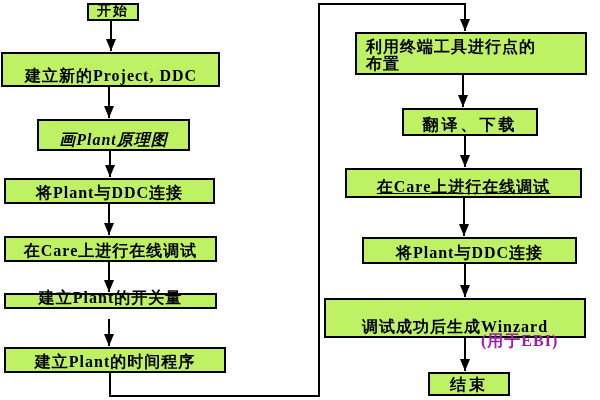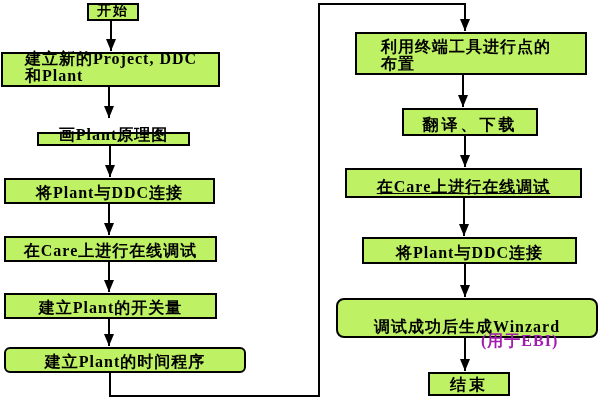--- a/index.html
+++ b/index.html
@@ -73,61 +73,60 @@
     <line x1="465" y1="264" x2="465" y2="297" marker-end="url(#arw)"></line>
     <line x1="465" y1="328" x2="465" y2="371" marker-end="url(#arw)"></line>
   </svg>
 
   <div class="node small" style="left:87px; top:3px; width:52px; height:18px;">
     <span class="ln">开始</span>
   </div>
 
   <div class="node align-left" style="left:1px; top:52px; width:219px; height:35px; line-height:1.05;">
     <span class="ln">建立新的Project, DDC</span>
-    <span class="ln">和Plant</span>
   </div>
 
-  <div class="node" style="left:37px; top:132px; width:153px; height:14px;">
+  <div class="node" style="left:37px; top:119px; width:153px; height:32px;font-style:italic;">
     <span class="ln">画Plant原理图</span>
   </div>
 
   <div class="node" style="left:4px; top:178px; width:211px; height:26px;">
     <span class="ln">将Plant与DDC连接</span>
   </div>
 
   <div class="node" style="left:4px; top:236px; width:213px; height:26px;">
     <span class="ln">在Care上进行在线调试</span>
   </div>
 
-  <div class="node" style="left:4px; top:293px; width:213px; height:26px;">
+  <div class="node" style="left:4px; top:293px; width:213px; height:16px;">
     <span class="ln">建立Plant的开关量</span>
   </div>
 
-  <div class="node" style="left:4px; top:347px; width:242px; height:26px;border-radius:6px;">
+  <div class="node" style="left:4px; top:347px; width:222px; height:26px;">
     <span class="ln">建立Plant的时间程序</span>
   </div>
 
-  <div class="node align-left" style="left:355px; top:32px; width:232px; height:43px; line-height:1.1; padding-left:24px;">
+  <div class="node align-left" style="left:355px; top:32px; width:232px; height:43px; line-height:1.1; padding-left:9px;">
     <span class="ln">利用终端工具进行点的</span>
     <span class="ln">布置</span>
   </div>
 
   <div class="node" style="left:402px; top:108px; width:136px; height:28px; letter-spacing:3px;font-family:Liberation Serif, serif;">
     <span class="ln">翻译、下载</span>
   </div>
 
   <div class="node" style="left:345px; top:168px; width:237px; height:30px;text-decoration:underline;">
     <span class="ln">在Care上进行在线调试</span>
   </div>
 
   <div class="node" style="left:362px; top:237px; width:215px; height:27px;">
     <span class="ln">将Plant与DDC连接</span>
   </div>
 
-  <div class="node" style="left:336px; top:298px; width:262px; height:40px;border-radius:8px;">
+  <div class="node" style="left:324px; top:298px; width:262px; height:40px;">
     <span class="ln">调试成功后生成Winzard</span>
   </div>
 
   <div class="free-label" style="left:481px; top:331px;">(用于EBI)</div>
 
   <div class="node" style="left:428px; top:372px; width:82px; height:24px; letter-spacing:3px;">
     <span class="ln">结束</span>
   </div>
 
 </div>

